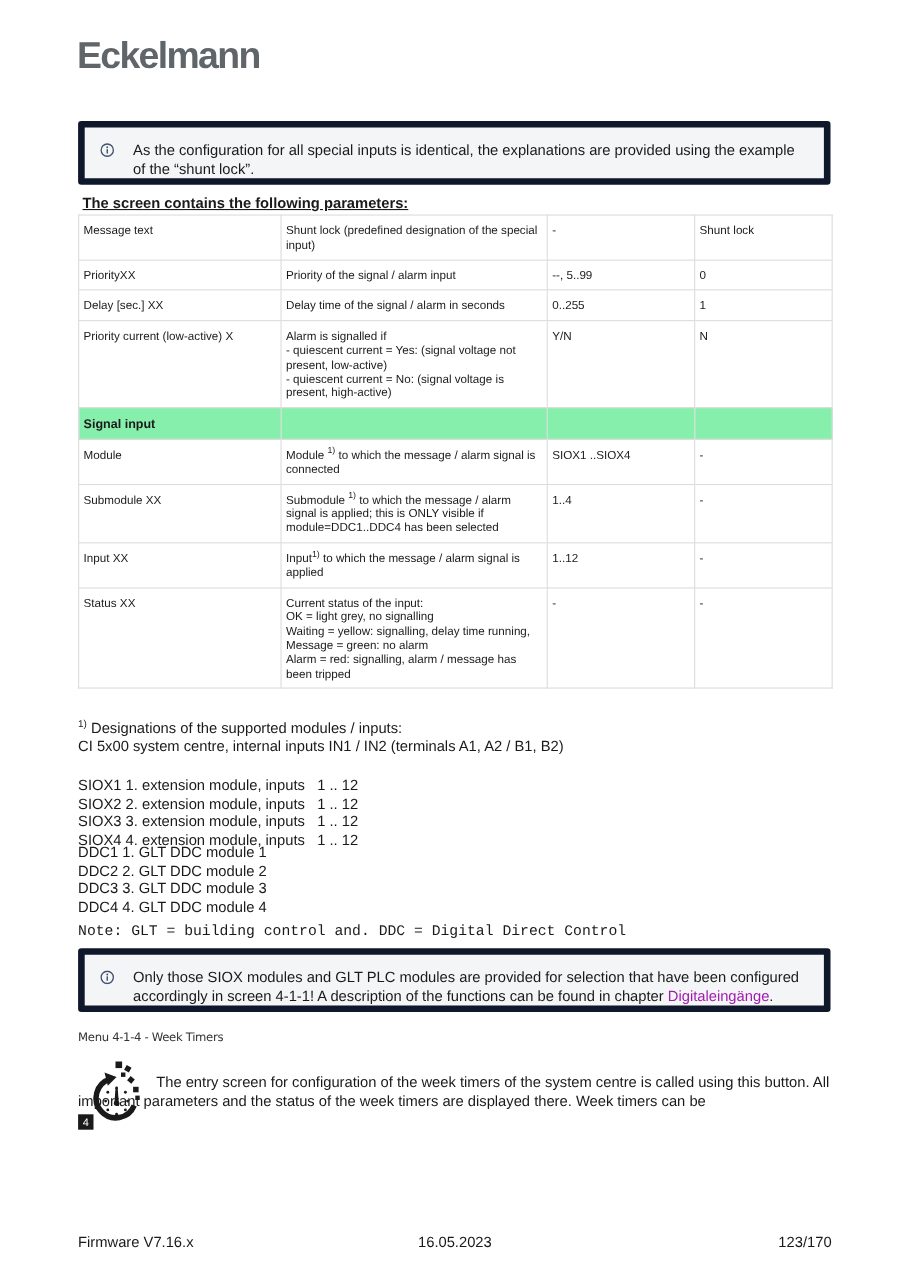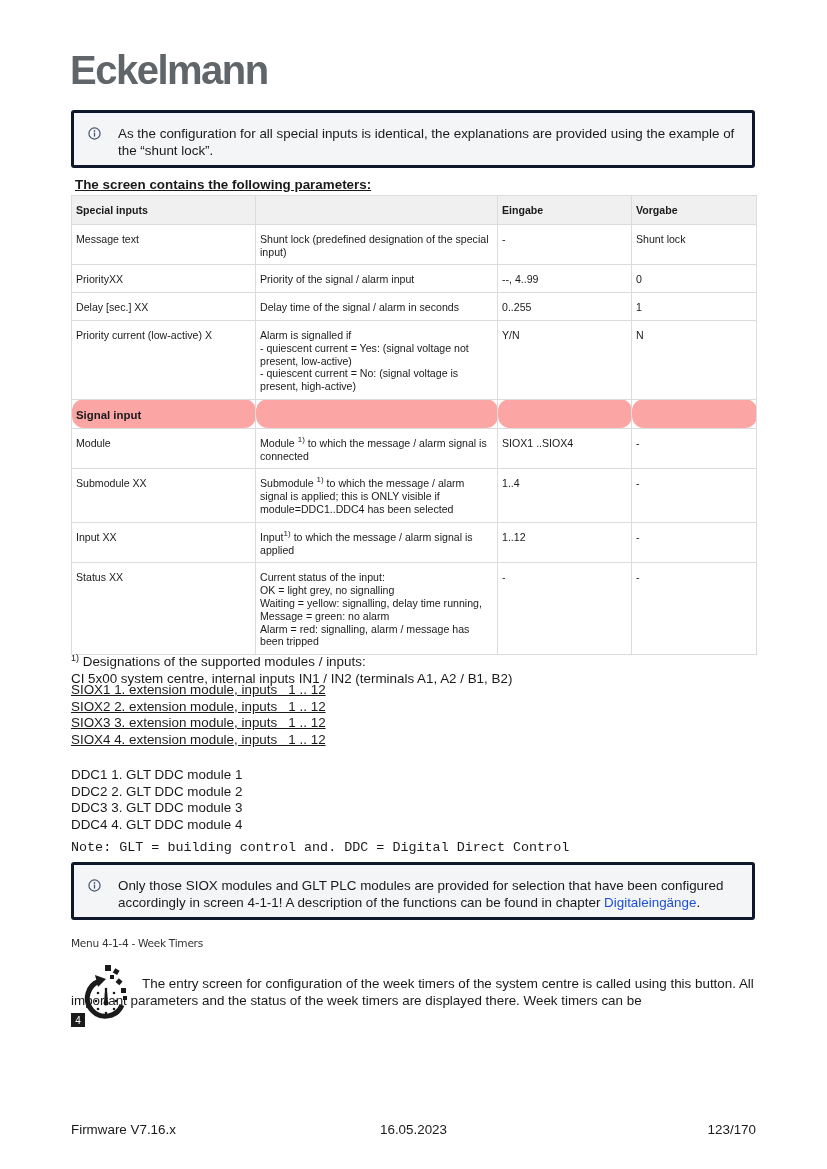--- a/index.html
+++ b/index.html
@@ -1,60 +1,60 @@
 <!DOCTYPE html>
 <html><head>
 <meta charset="utf-8">
 <style>
   html, body { margin: 0; padding: 0; background: #ffffff; }
   body {
     width: 827px; height: 1169px; position: relative; overflow: hidden;
     font-family: "Liberation Sans", sans-serif; color: #1a1a1a;
   }
   .logo {
-    position: absolute; left: 70px; top: 48px;
+    position: absolute; left: 70px; top: 32px;
     font-family: "Liberation Sans", sans-serif; font-weight: bold;
-    font-size: 40px; letter-spacing: -1.5px; color: #5f6568;
+    font-size: 34px; letter-spacing: -1.5px; color: #5f6568;
   }
   .info-box {
     position: absolute; left: 71px; width: 684px;
-    border: 3px solid #0f172a; border-radius: 3px; background: #f4f5f7;
+    border: 6px solid #0f172a; border-radius: 3px; background: #f4f5f7;
     box-sizing: border-box; padding: 12px 16px 10px 44px;
     font-size: 13.4px; line-height: 17px; color: #1a1a1a;
   }
   .info-box .info-icon {
     position: absolute; left: 14px; top: 14px; width: 13px; height: 13px;
   }
-  .info-box a { color: #1d4ed8; text-decoration: none; }
+  .info-box a { color: #a21caf; text-decoration: none; }
   .box1 { top: 110px; height: 58px; }
   .box2 { top: 862px; height: 58px; }
 
   .section-title {
     position: absolute; left: 75px; top: 177px;
     font-size: 13.4px; font-weight: bold; text-decoration: underline;
   }
   table.params {
     position: absolute; left: 71px; top: 195px; width: 685px;
     border-collapse: collapse; font-size: 10.6px; line-height: 12.8px;
     table-layout: fixed;
   }
   table.params td {
     border: 1px solid #dcdcdc; vertical-align: top; padding: 8px 4px 6px 4px;
   }
   table.params tr.head td { background: #f0f0f0; font-weight: bold; padding: 8px 4px 7px 4px; }
-  table.params tr.subhead td { background: #fca5a5; font-weight: bold; font-size: 11.4px; padding: 9px 4px 6px 4px; border-radius: 12px; }
+  table.params tr.subhead td { background: #86efac; font-weight: bold; font-size: 11.4px; padding: 9px 4px 6px 4px; }
   table.params sup { font-size: 8px; vertical-align: 5px; line-height: 0; }
   col.c1 { width: 184px; } col.c2 { width: 242px; } col.c3 { width: 134px; } col.c4 { width: 125px; }
 
   .foot-block {
     position: absolute; left: 71px; font-size: 13.4px; line-height: 16.5px;
   }
   .foot-block sup { font-size: 9px; vertical-align: 5px; line-height: 0; }
   .fn { top: 654px; }
-  .siox { top: 682px; text-decoration: underline; }
+  .siox { top: 706px; }
   .ddc { top: 767px; }
   .note { top: 840px; font-family: Liberation Mono, monospace; }
   .menu-title {
     position: absolute; left: 71px; top: 937px; font-size: 10.6px; color: #333;
     font-family: "DejaVu Sans", sans-serif; letter-spacing: -0.3px;
   }
   .timer-icon { position: absolute; left: 70px; top: 963px; width: 66px; height: 66px; }
   .para {
     position: absolute; left: 71px; top: 976px; width: 690px;
     font-size: 13.4px; line-height: 16.5px;
@@ -84,36 +84,30 @@
 <div class="section-title">The screen contains the following parameters:</div>
 
 <table class="params">
   <colgroup>
       <col class="c1">
       <col class="c2">
       <col class="c3">
       <col class="c4">
     </colgroup>
   <tbody>
-      <tr class="head">
-    <td>Special inputs</td>
-    <td></td>
-    <td>Eingabe</td>
-    <td>Vorgabe</td>
-  </tr>
   <tr style="height:38px">
     <td>Message text</td>
     <td>Shunt lock (predefined designation of the special input)</td>
     <td>-</td>
     <td>Shunt lock</td>
   </tr>
   <tr>
     <td>PriorityXX</td>
     <td>Priority of the signal / alarm input</td>
-    <td>--, 4..99</td>
+    <td>--, 5..99</td>
     <td>0</td>
   </tr>
   <tr>
     <td>Delay [sec.] XX</td>
     <td>Delay time of the signal / alarm in seconds</td>
     <td>0..255</td>
     <td>1</td>
   </tr>
   <tr>
     <td>Priority current (low-active) X</td>

